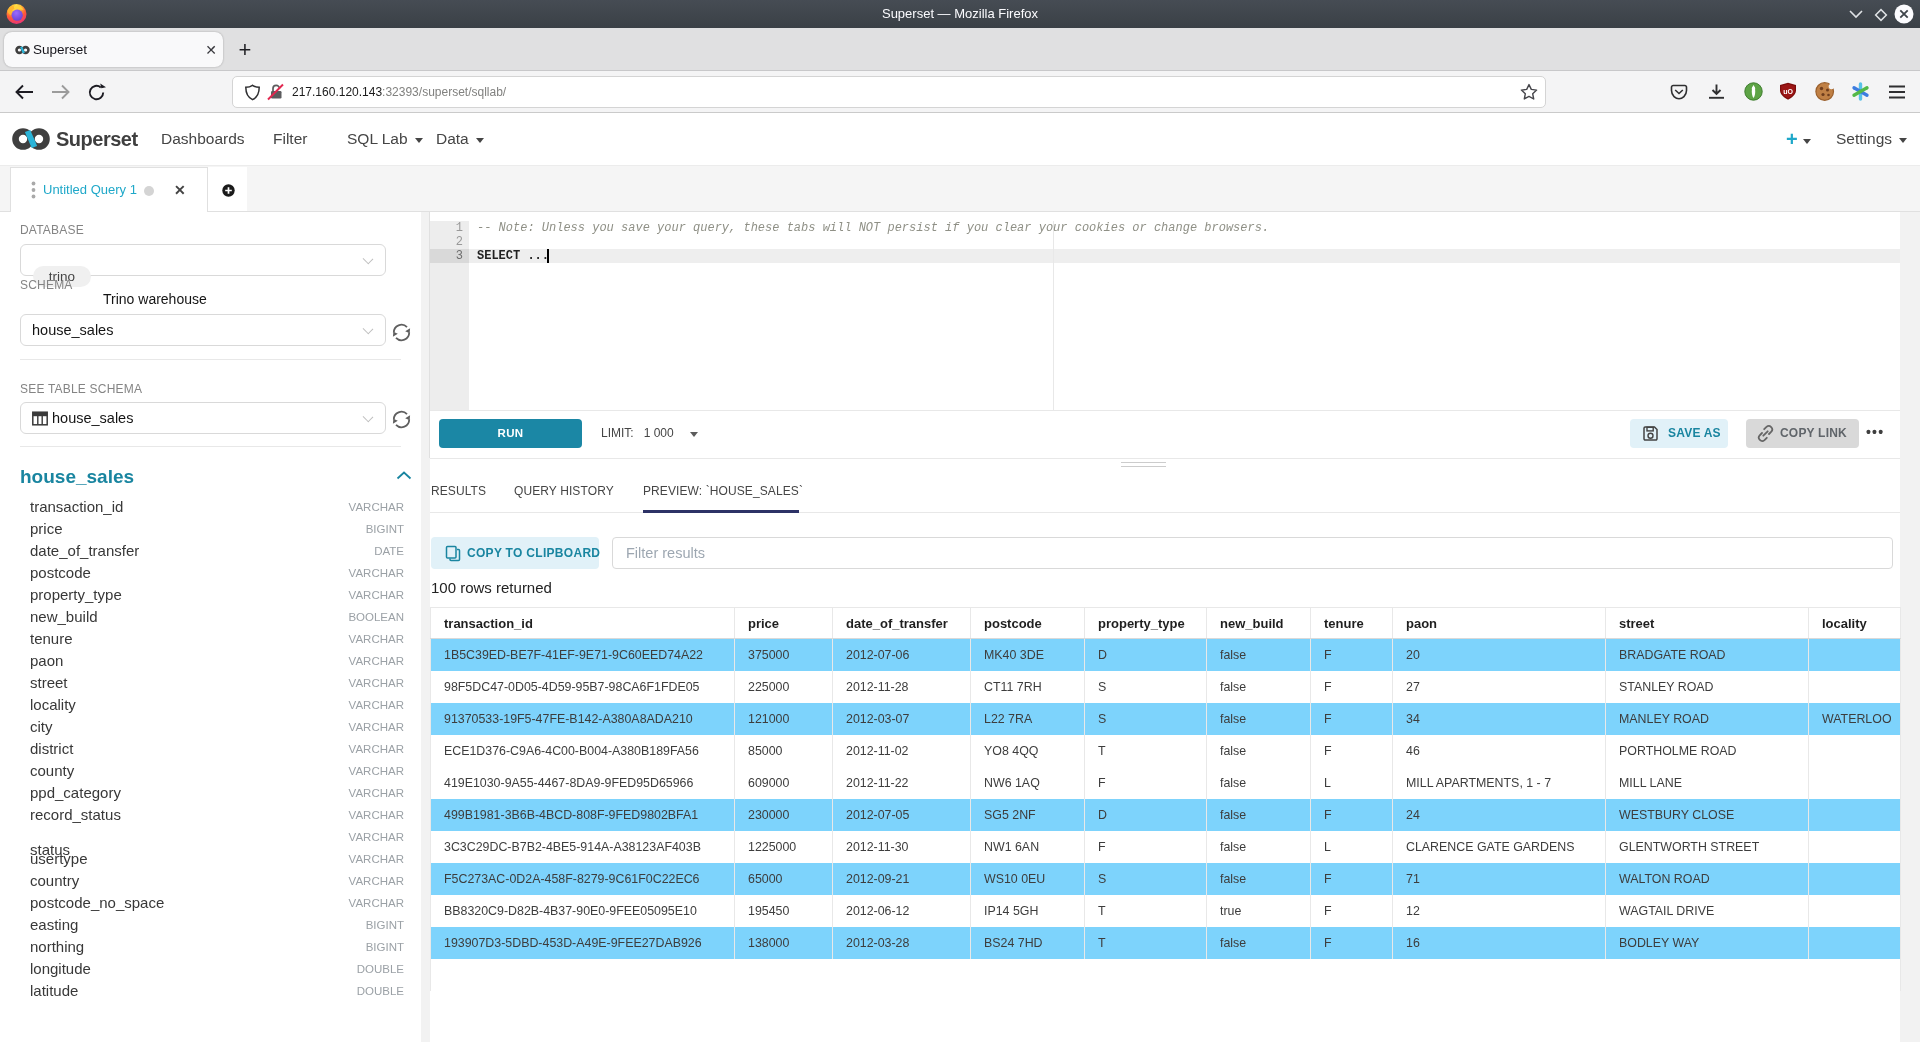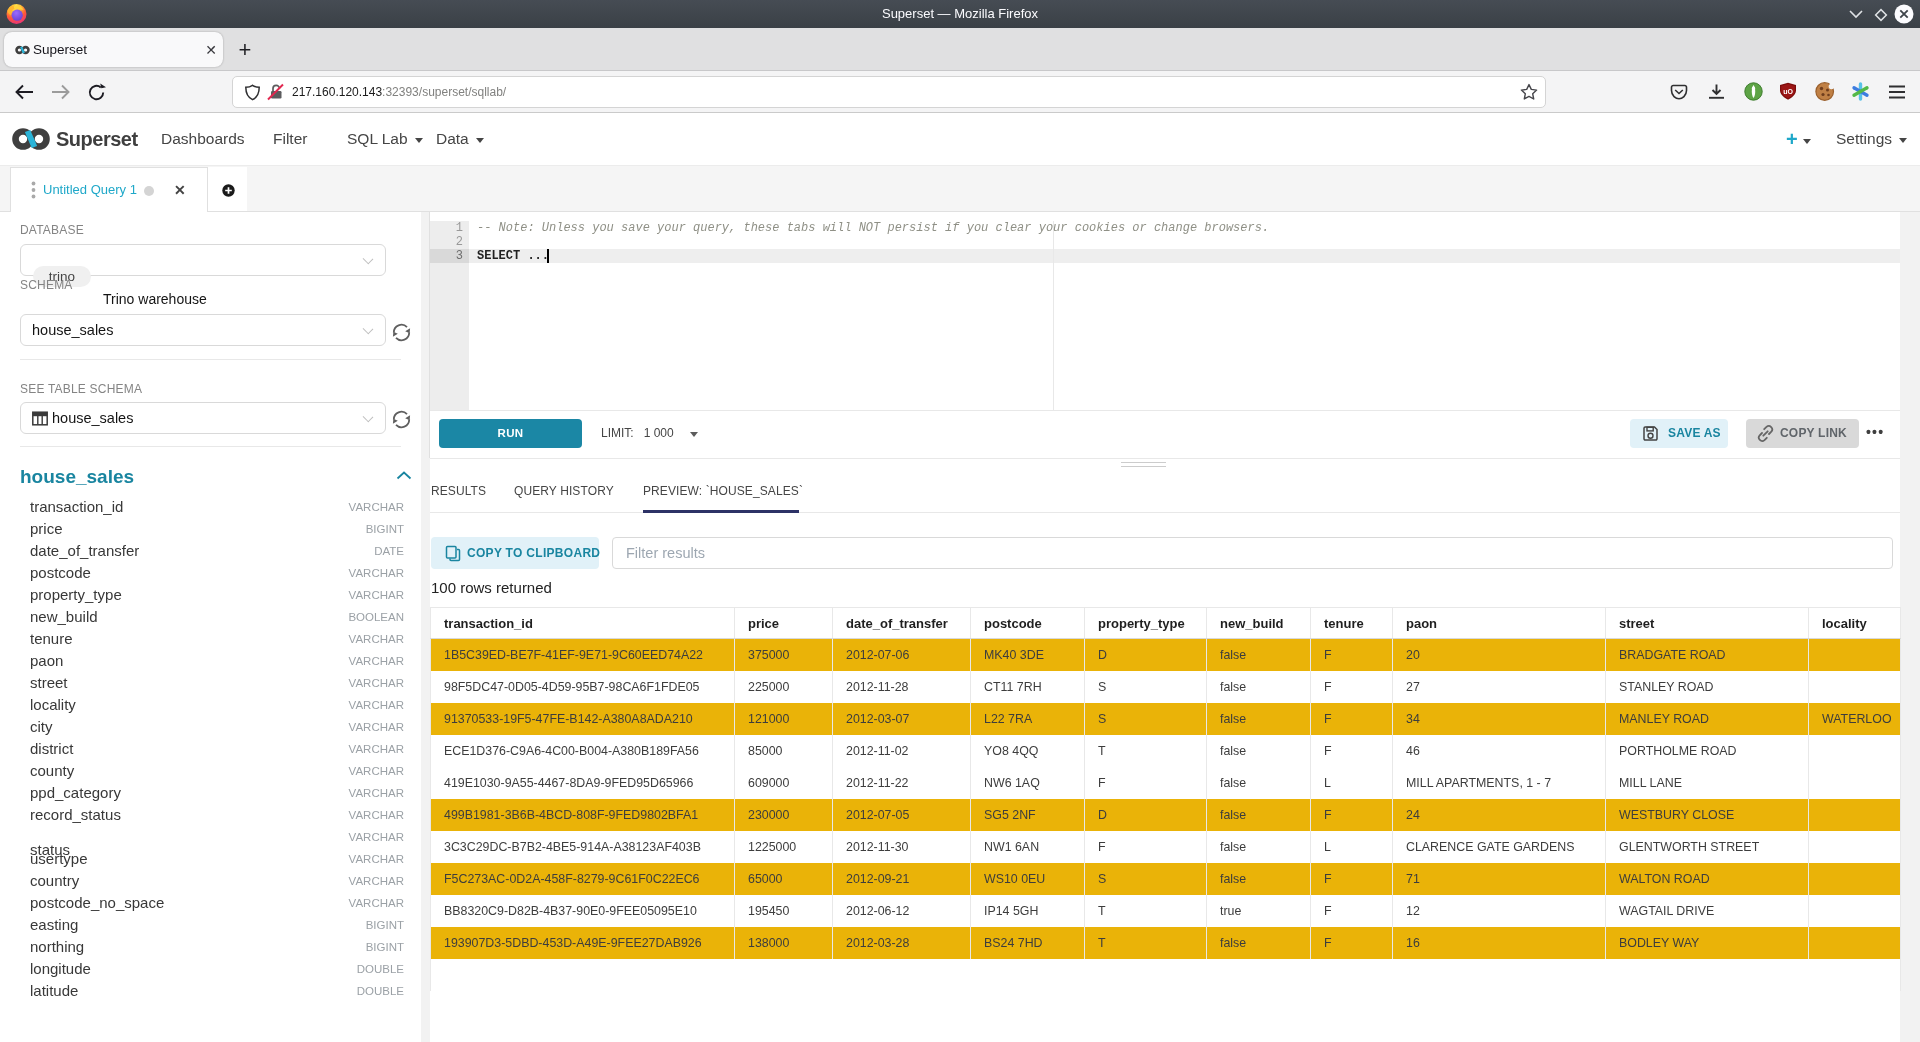--- a/index.html
+++ b/index.html
@@ -86,21 +86,21 @@
 #copyclip { left:1px; top:325px; width:168px; height:32px; background:#e1f1f8; border-radius:4px; }
 #filterbox { left:182px; top:325px; width:1281px; height:32px; border:1px solid #d9d9d9; border-radius:4px; background:#fff;}
 #rowsreturned { left:1px; top:367px; font-size:15px; color:#222222; font-weight:normal; }
 
 
 #rtable { left:0px; top:395px; width:1470px; }
 #rtable table { border-collapse:collapse; table-layout:fixed; width:1470px; font-size:13px; }
 #rtable th { border:1px solid #e8e8e8; border-bottom:1px solid #d9d9d9; height:31px; text-align:left;
   padding:0 0 0 13px; color:#1f1f1f; font-size:13px; background:#fff; font-weight:bold;}
 #rtable td { border-left:1px solid #e8e8e8; border-right:1px solid #e8e8e8; height:32px; padding:0 0 0 13px; color:#3d3d3d; white-space:nowrap; overflow:hidden; font-size:12.4px;}
-#rtable tr.odd td { background:#eab308; }
+#rtable tr.odd td { background:#7dd3fc; }
 </style>
 </head>
 <body>
 
 <div class="abs" id="titlebar">
   <div class="abs" id="titletext">Superset — Mozilla Firefox</div>
   <svg class="abs" style="left:5px;top:2px;" width="23" height="23" viewBox="0 0 23 23">
     <defs>
       <radialGradient id="ffo" cx="0.4" cy="0.1" r="1.1">
         <stop offset="0" stop-color="#ffe94d"></stop>

